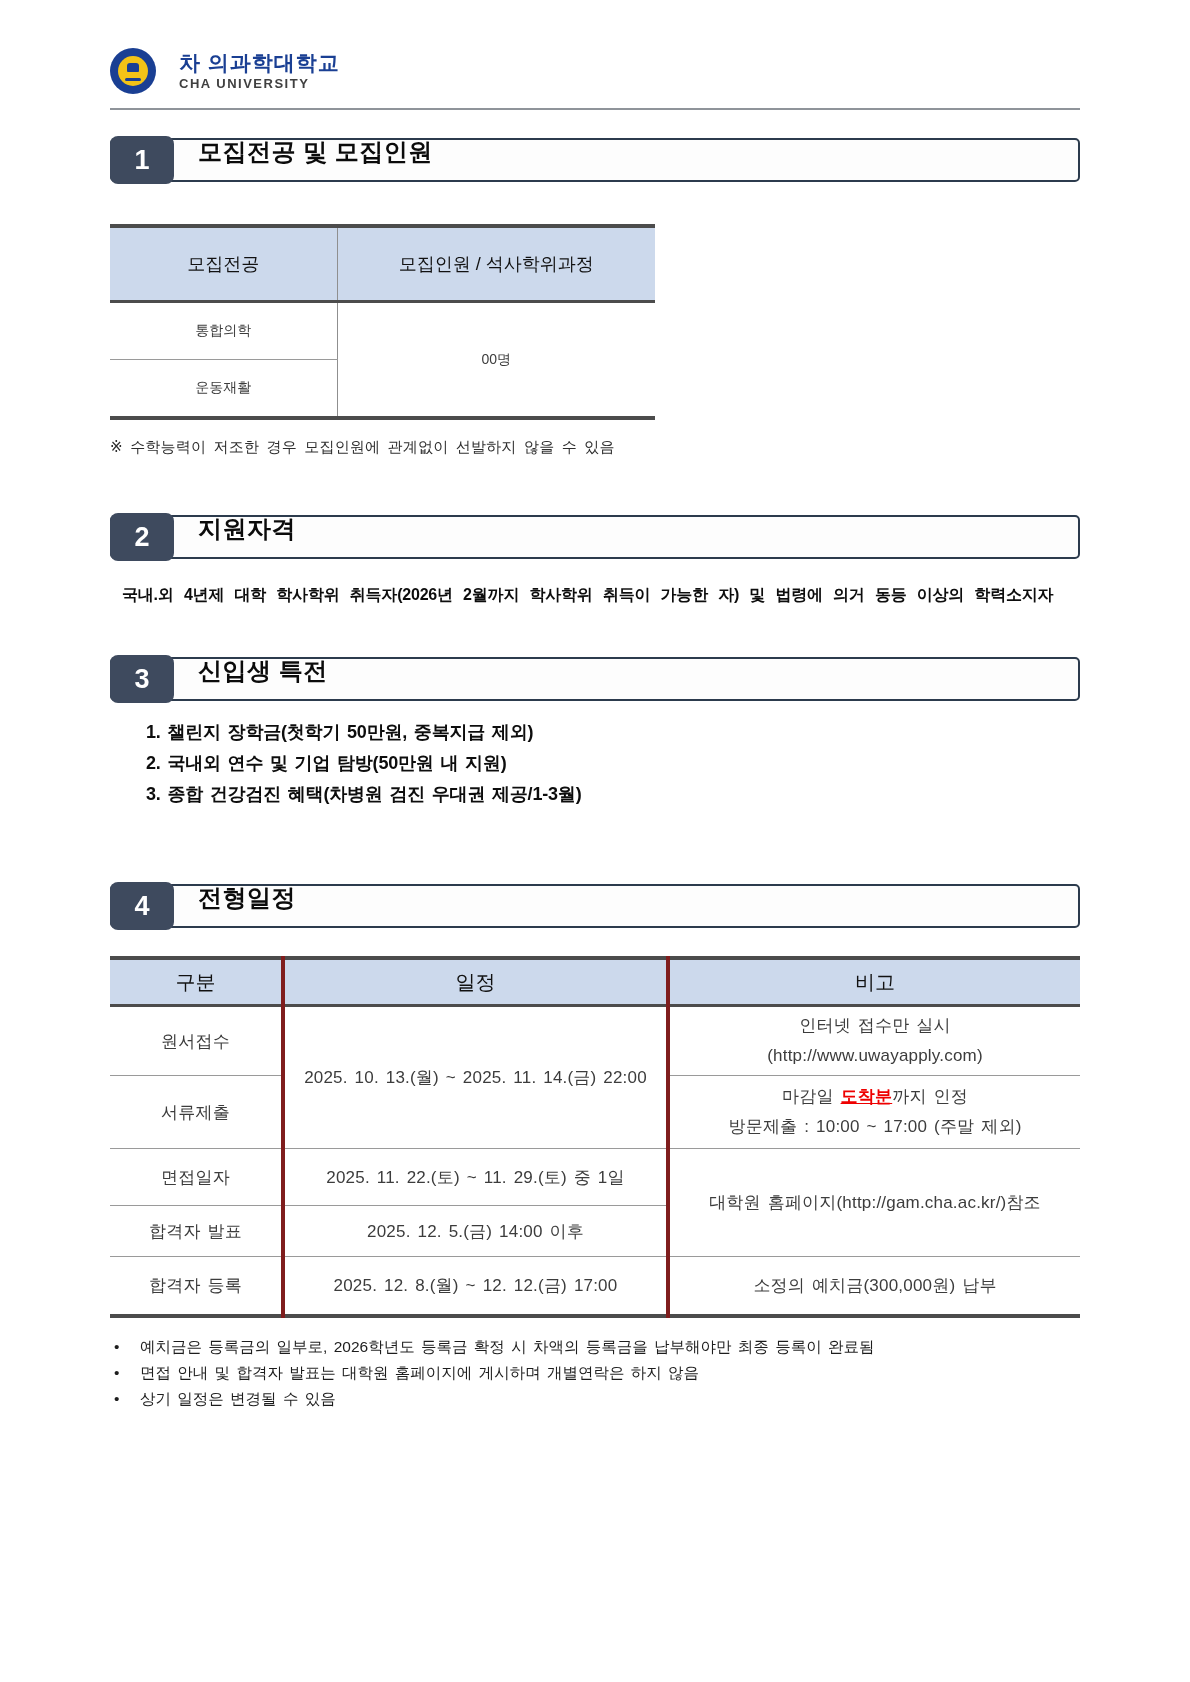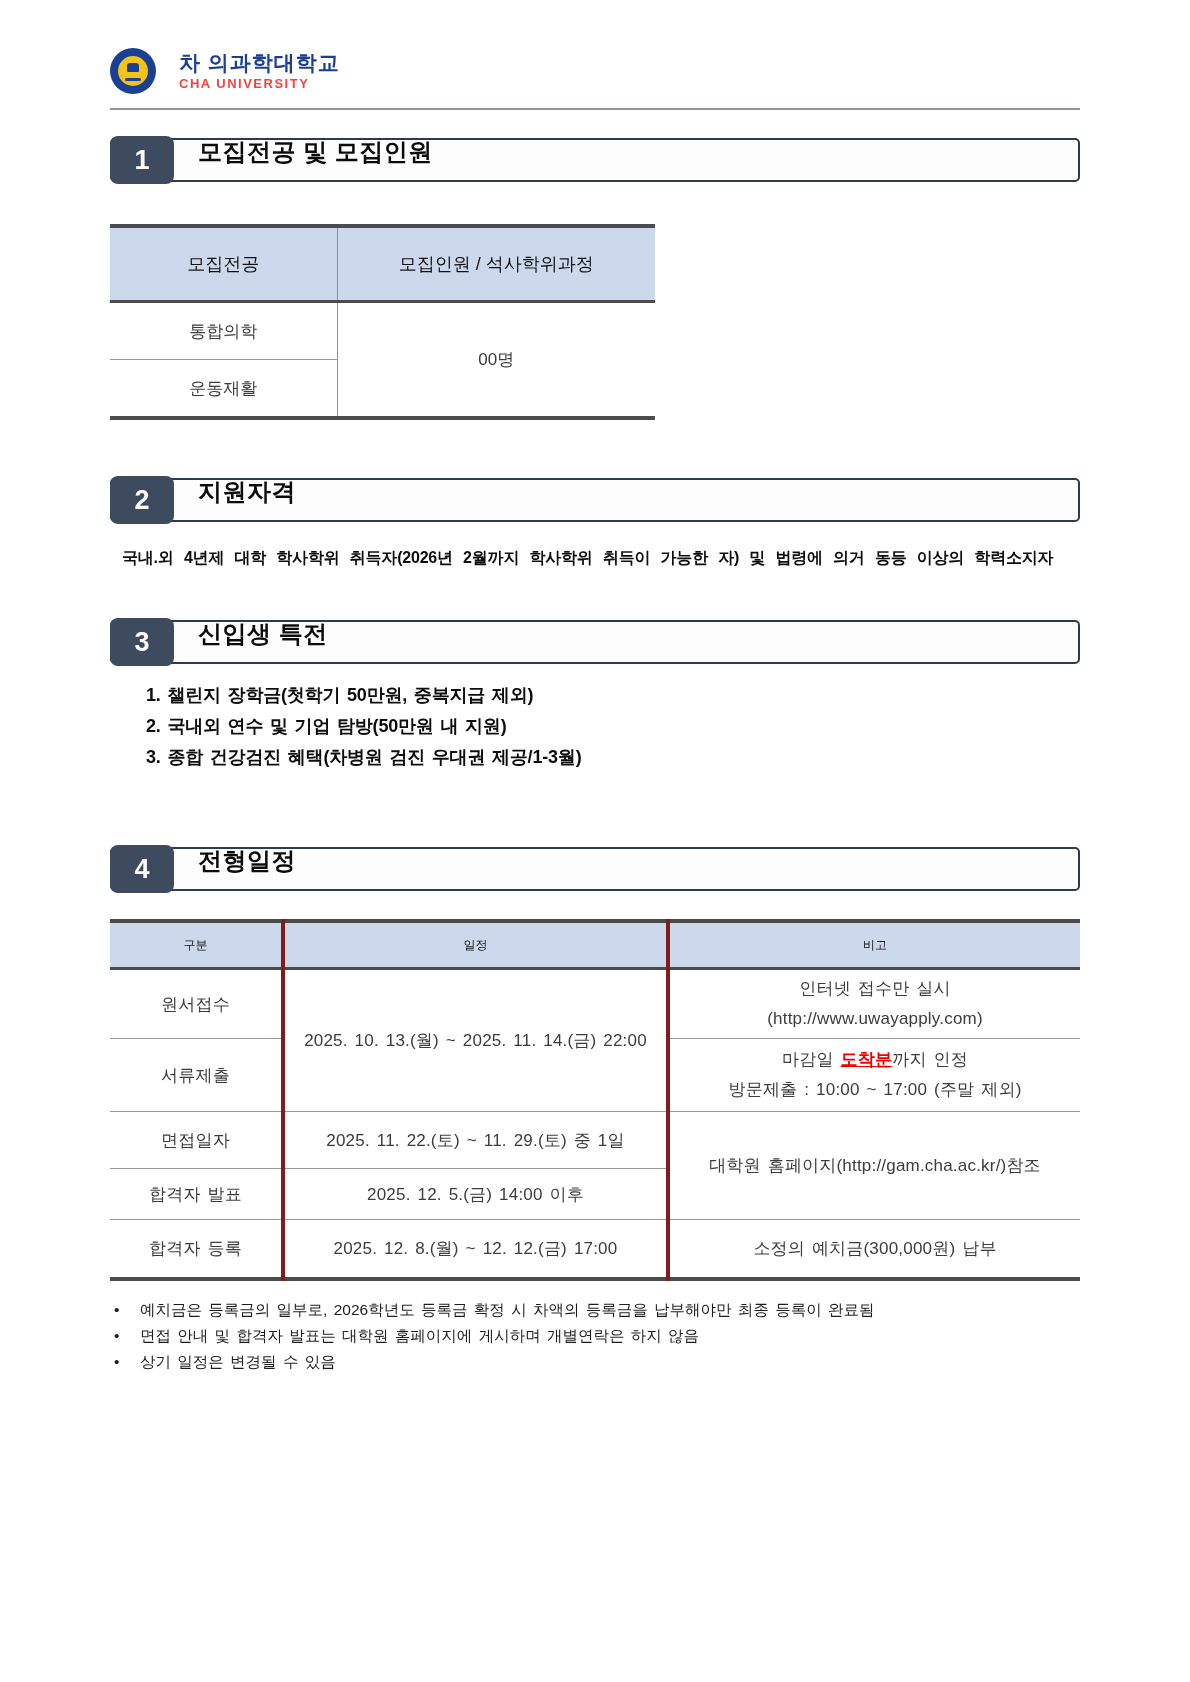--- a/index.html
+++ b/index.html
@@ -15,21 +15,21 @@
     padding-bottom:14px;border-bottom:2px solid #8f949a;}
   .logo{display:flex;align-items:center;gap:23px;}
   .logo-mark{width:46px;height:46px;border-radius:50%;background:#1a3f93;
     display:flex;align-items:center;justify-content:center;flex:0 0 auto;}
   .logo-inner{width:30px;height:30px;border-radius:50%;background:#f3c317;position:relative;}
   .logo-inner::after{content:"";position:absolute;left:9px;top:7px;width:12px;height:9px;
     background:#1a3f93;border-radius:3px 3px 1px 1px;}
   .logo-inner::before{content:"";position:absolute;left:7px;bottom:5px;width:16px;height:3px;
     background:#1a3f93;border-radius:2px;}
   .logo-kr{color:#1a3f93;font-size:21px;font-weight:700;letter-spacing:1px;line-height:24px;}
-  .logo-en{color:#ef4444;font-size:13px;font-weight:700;letter-spacing:1.5px;line-height:17px;}
+  .logo-en{color:#404040;font-size:13px;font-weight:700;letter-spacing:1.5px;line-height:17px;}
   .doc-title{color:#009b3f;font-size:18px;font-weight:700;padding-bottom:10px;letter-spacing:-0.2px;}
 
   
   .sec{position:relative;height:48px;}
   .sec .box{position:absolute;left:0;right:0;top:2px;bottom:2px;background:#fdfdfd;
     border:2px solid #2c3b4d;border-radius:5px;}
   .sec .num{position:absolute;left:0;top:0;width:64px;height:48px;background:#3e4a5e;
     border-radius:8px;color:#fff;font-size:27px;font-weight:700;
     display:flex;align-items:center;justify-content:center;z-index:2;}
   .sec .title{position:absolute;left:88px;top:0;bottom:16px;display:flex;align-items:center;
@@ -37,34 +37,34 @@
   .sec1{margin-top:26px;}
   .sec2{margin-top:56px;}
   .sec3{margin-top:40px;}
   .sec4{margin-top:72px;}
 
   
   table{border-collapse:collapse;table-layout:fixed;}
   .t1{width:545px;margin-top:40px;border-top:4px solid #4c4c4c;border-bottom:4px solid #4c4c4c;}
   .t1 th{height:70px;background:#ccd9ec;font-size:18px;font-weight:400;color:#111;
     border-bottom:3px solid #4c4c4c;text-align:center;}
-  .t1 td{height:54px;font-size:17px;color:#3c3c3c;text-align:center;vertical-align:middle;}
+  .t1 td{height:54px;font-size:14px;color:#3c3c3c;text-align:center;vertical-align:middle;}
   .t1 .vline{border-right:1px solid #8f8f8f;}
   .t1 tr.mr1 td.c1{border-bottom:1px solid #9a9a9a;}
 
   .note{margin-top:18px;font-size:15px;color:#2e2e2e;letter-spacing:0.2px;word-spacing:3px;}
 
   .para{margin-top:14px;font-size:16px;font-weight:700;color:#0d0d0d;line-height:40px;
     text-align:justify;text-indent:12px;word-spacing:6px;letter-spacing:-0.2px;}
 
   .benefits{margin-top:14px;margin-left:36px;font-size:18px;font-weight:700;color:#0d0d0d;}
   .benefits .item{line-height:31px;word-spacing:2px;letter-spacing:-0.2px;}
 
   .t2{width:970px;margin-top:26px;border-top:4px solid #4c4c4c;border-bottom:4px solid #4c4c4c;}
-  .t2 th{height:42px;background:#ccd9ec;font-size:12px;font-weight:400;color:#111;
+  .t2 th{height:42px;background:#ccd9ec;font-size:20px;font-weight:400;color:#111;
     border-bottom:3px solid #4c4c4c;text-align:center;}
   .t2 td{font-size:17px;color:#3c3c3c;text-align:center;vertical-align:middle;
     letter-spacing:0.2px;word-spacing:2px;}
   .t2 th + th, .t2 td.bl{border-left:4px solid #7f1d1d;}
   .t2 td.ht{border-top:1px solid #9a9a9a;}
   .t2 .h66 td{height:66px;} .t2 .h70 td{height:70px;}
   .t2 .h54 td{height:54px;} .t2 .h48 td{height:48px;} .t2 .h55 td{height:55px;}
   .t2 .two-line div{line-height:30px;}
   .red{color:#ee0000;font-weight:700;text-decoration:underline;}
 
@@ -108,20 +108,21 @@
       <tr class="mr1">
         <td class="c1 vline">통합의학</td>
         <td rowspan="2">00명</td>
       </tr>
       <tr>
         <td class="c1 vline">운동재활</td>
       </tr>
     </tbody>
   </table>
 
+  <div class="note">※ 수학능력이 저조한 경우 모집인원에 관계없이 선발하지 않을 수 있음</div>
 
   <div class="sec sec2">
     <div class="box"></div>
     <div class="num">2</div>
     <div class="title">지원자격</div>
   </div>
 
   <div class="para">국내.외 4년제 대학 학사학위 취득자(2026년 2월까지 학사학위 취득이 가능한 자) 및 법령에 의거 동등 이상의 학력소지자</div>
 
   <div class="sec sec3">

